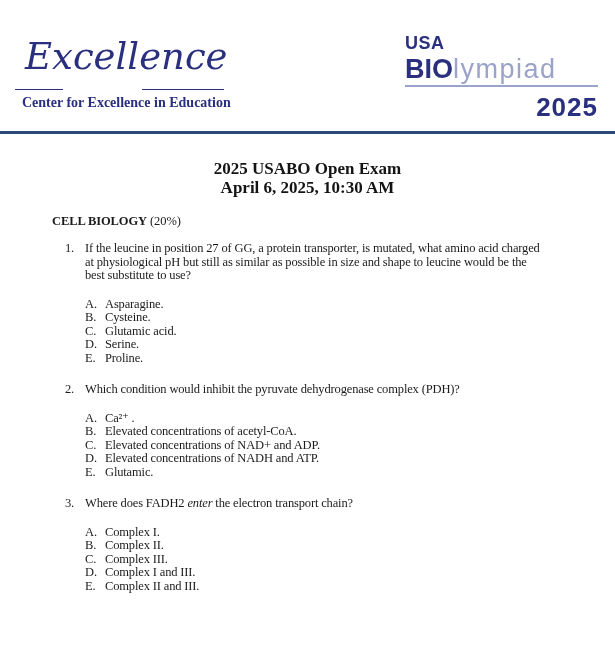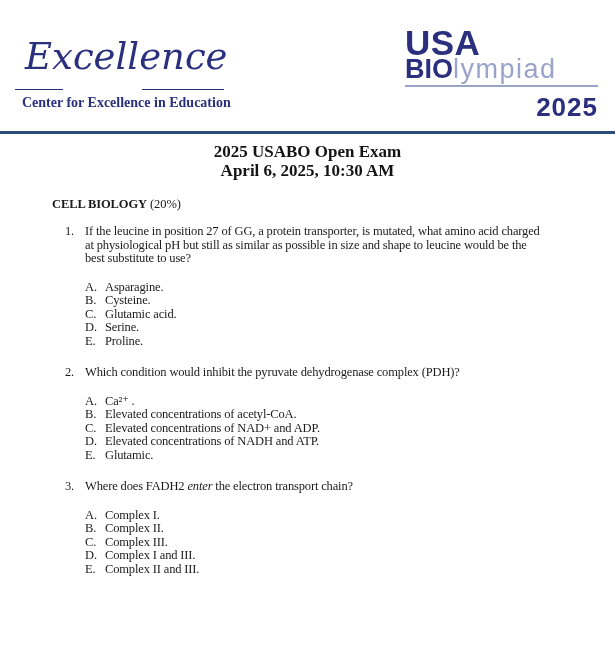--- a/index.html
+++ b/index.html
@@ -31,31 +31,31 @@
   .exc-underline{position:absolute;top:51px;height:1px;background:var(--navy);}
   .exc-underline.seg-left{left:0;width:48px;}
   .exc-underline.seg-right{left:127px;width:82px;}
   .excellence-tagline{
     position:absolute;left:7px;top:57px;
     font-size:14px;font-weight:bold;
     color:var(--navy);
     white-space:nowrap;
   }
   .logo-right{position:absolute;left:405px;top:30px;width:193px;font-family:"Liberation Sans",sans-serif;}
-  .usabo-usa{display:block;font-size:35px;line-height:26px;font-weight:700;color:var(--navy);letter-spacing:0.5px;}
+  .usabo-usa{display:block;font-size:18px;line-height:26px;font-weight:700;color:var(--navy);letter-spacing:0.5px;}
   .usabo-bioline{display:block;font-size:27px;line-height:27px;white-space:nowrap;}
   .usabo-bio{font-weight:700;color:var(--navy);}
   .usabo-lympiad{font-weight:400;color:var(--lightblue);letter-spacing:1.5px;}
   .usabo-underline{height:2px;background:var(--lightblue);margin-top:2px;}
   .usabo-year{display:block;text-align:right;font-size:26px;line-height:24px;font-weight:700;color:var(--navy);margin-top:8px;letter-spacing:1px;}
   .header-rule{position:absolute;left:0;top:131px;width:615px;height:3px;background:var(--rule);}
   
   .title-block{
     text-align:center;
-    padding-top:9px;
+    padding-top:26px;
     font-size:17px;line-height:18.5px;
     font-weight:bold;
     color:#141414;
   }
   
   .section-heading{
     margin:17px 0 0 52px;
     font-size:12.5px;line-height:14px;
     letter-spacing:-0.1px;
   }

